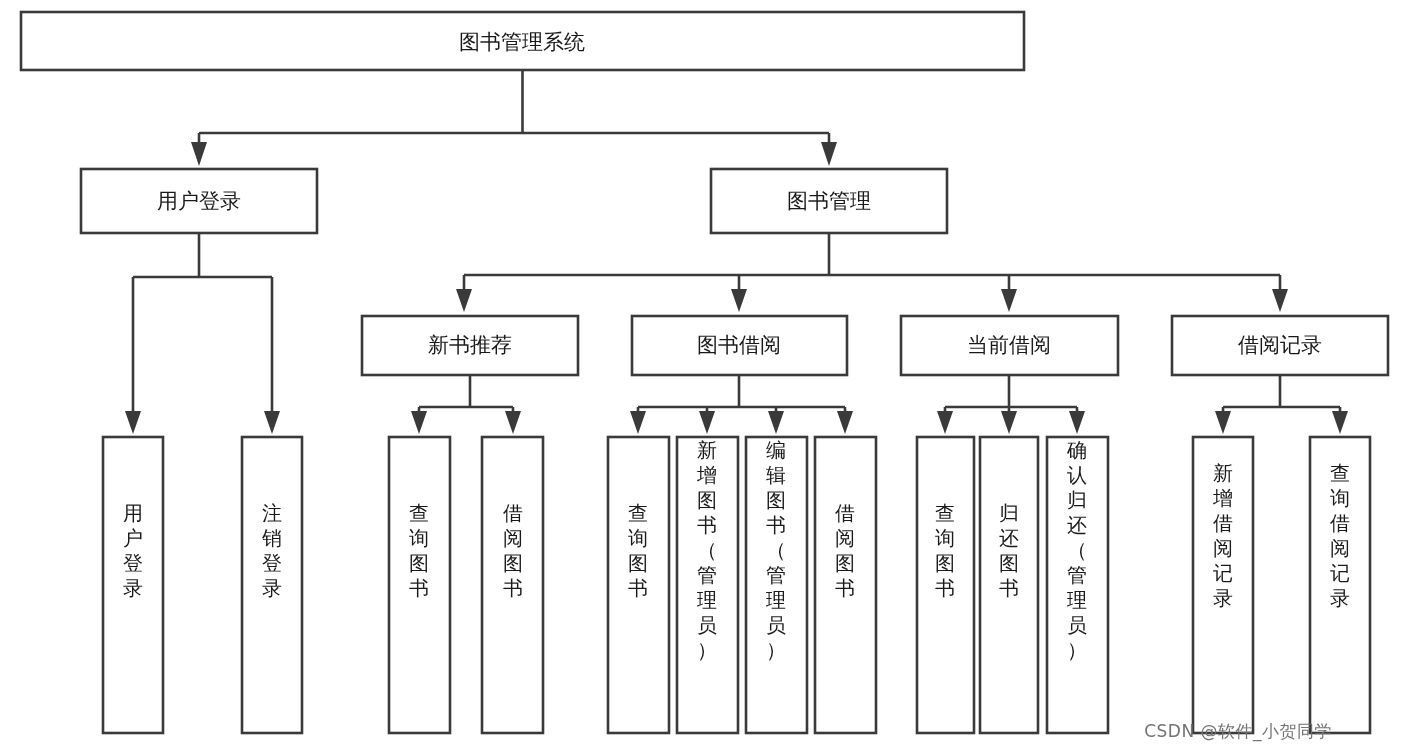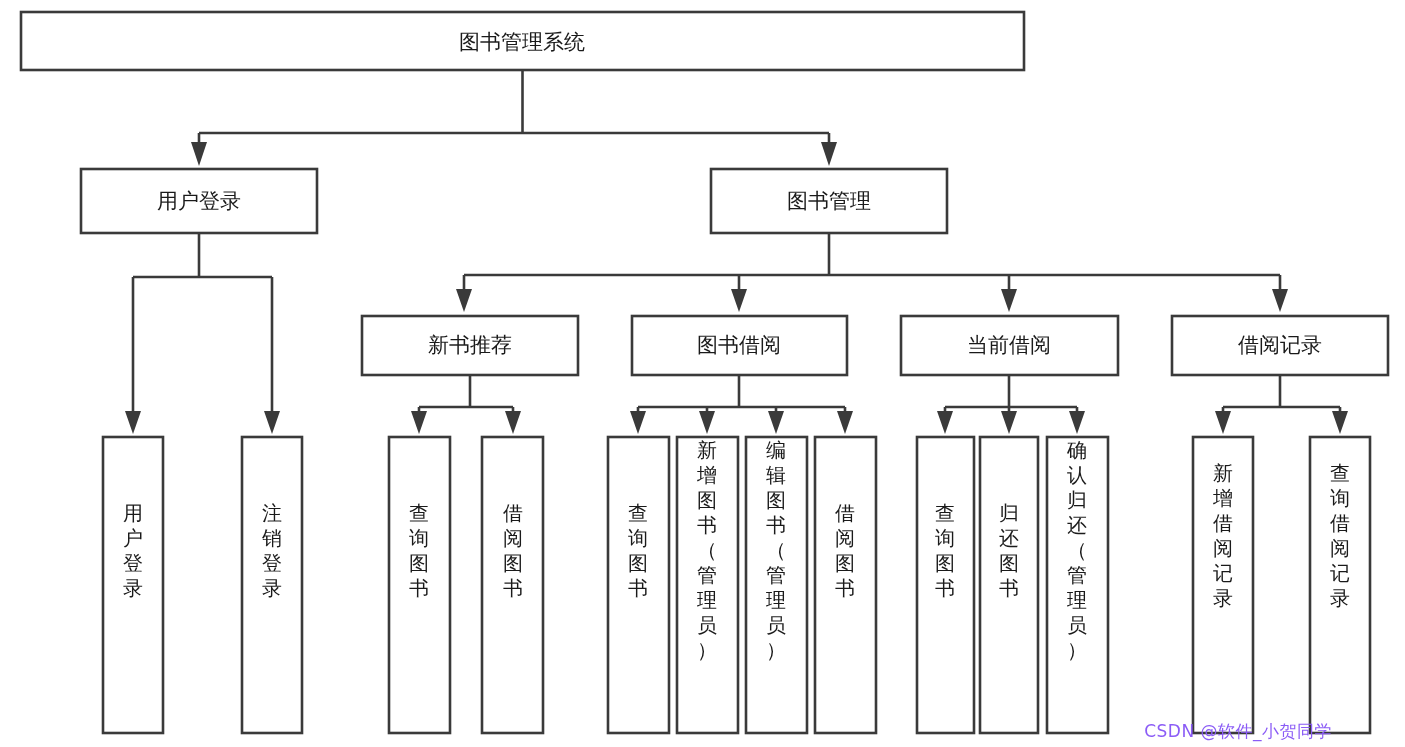--- a/index.html
+++ b/index.html
@@ -55,21 +55,21 @@
     font-size: 20px;
     fill: #1a1a1a;
     text-anchor: middle;
   }
   .watermark-text {
     position: absolute;
     right: 8px;
     bottom: 4px;
     font-family: "DejaVu Sans", "Liberation Sans", sans-serif;
     font-size: 17px;
-    color: #8b5cf6;
+    color: #737373;
     white-space: nowrap;
     letter-spacing: 0.5px;
     user-select: none;
   }
 </style>
 </head>
 <body>
 
 <div id="diagram-root">
 

